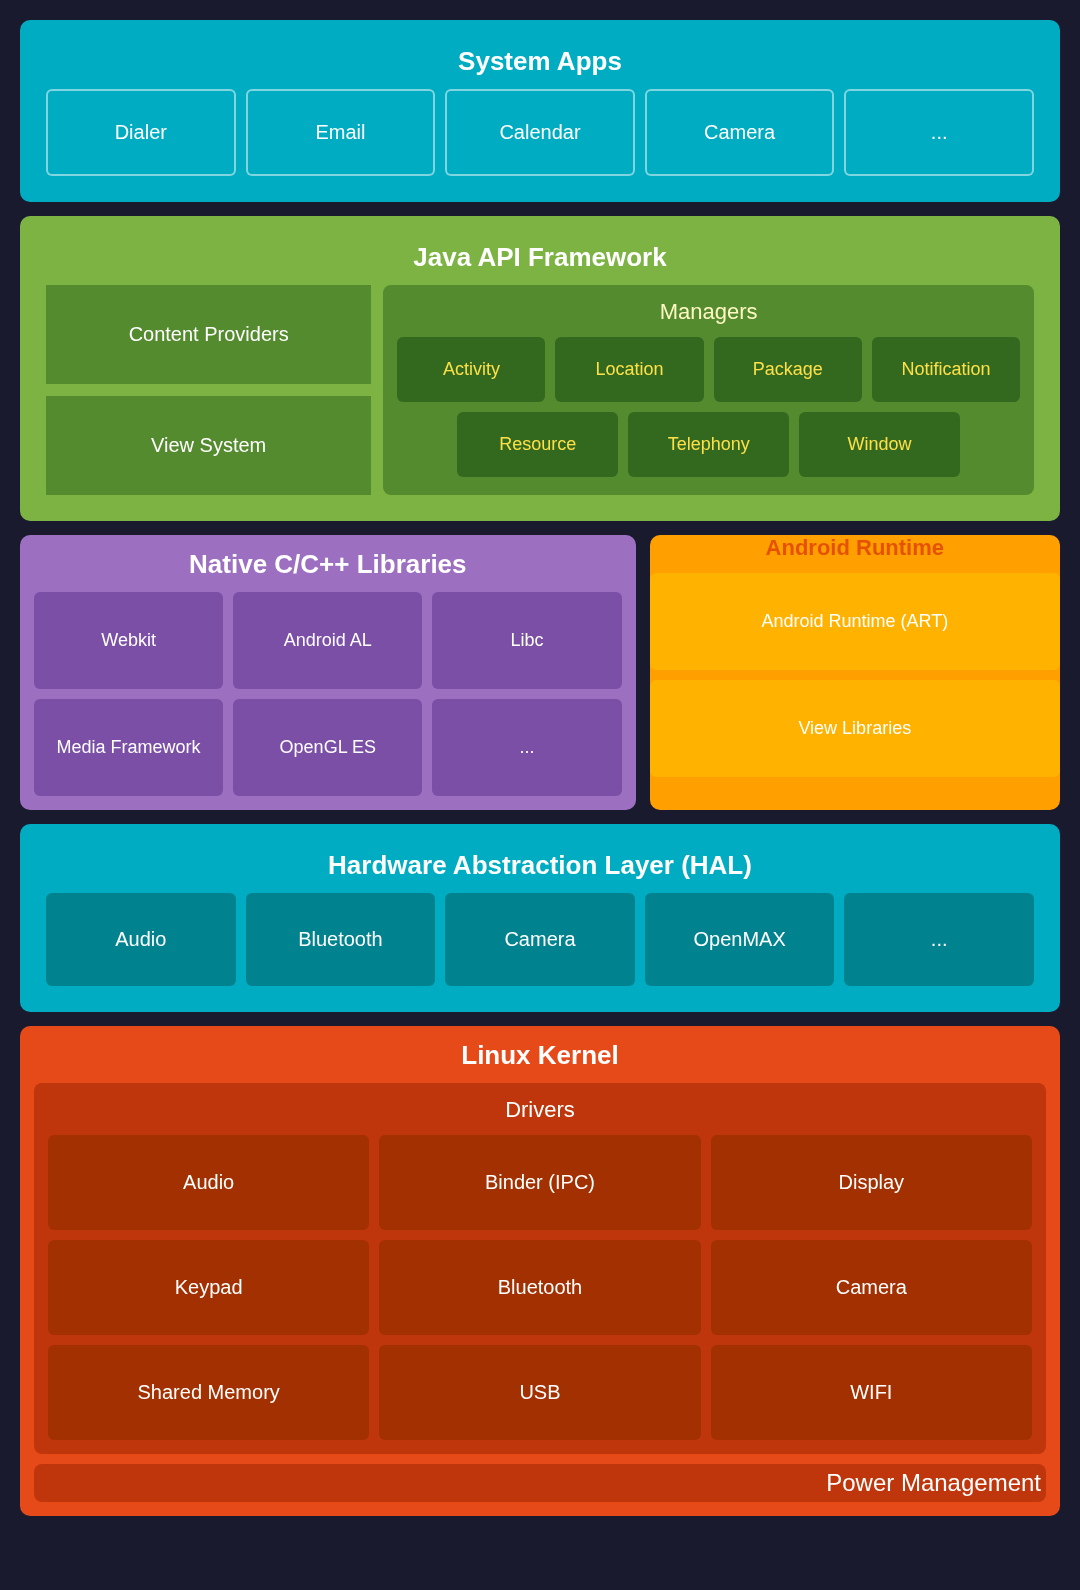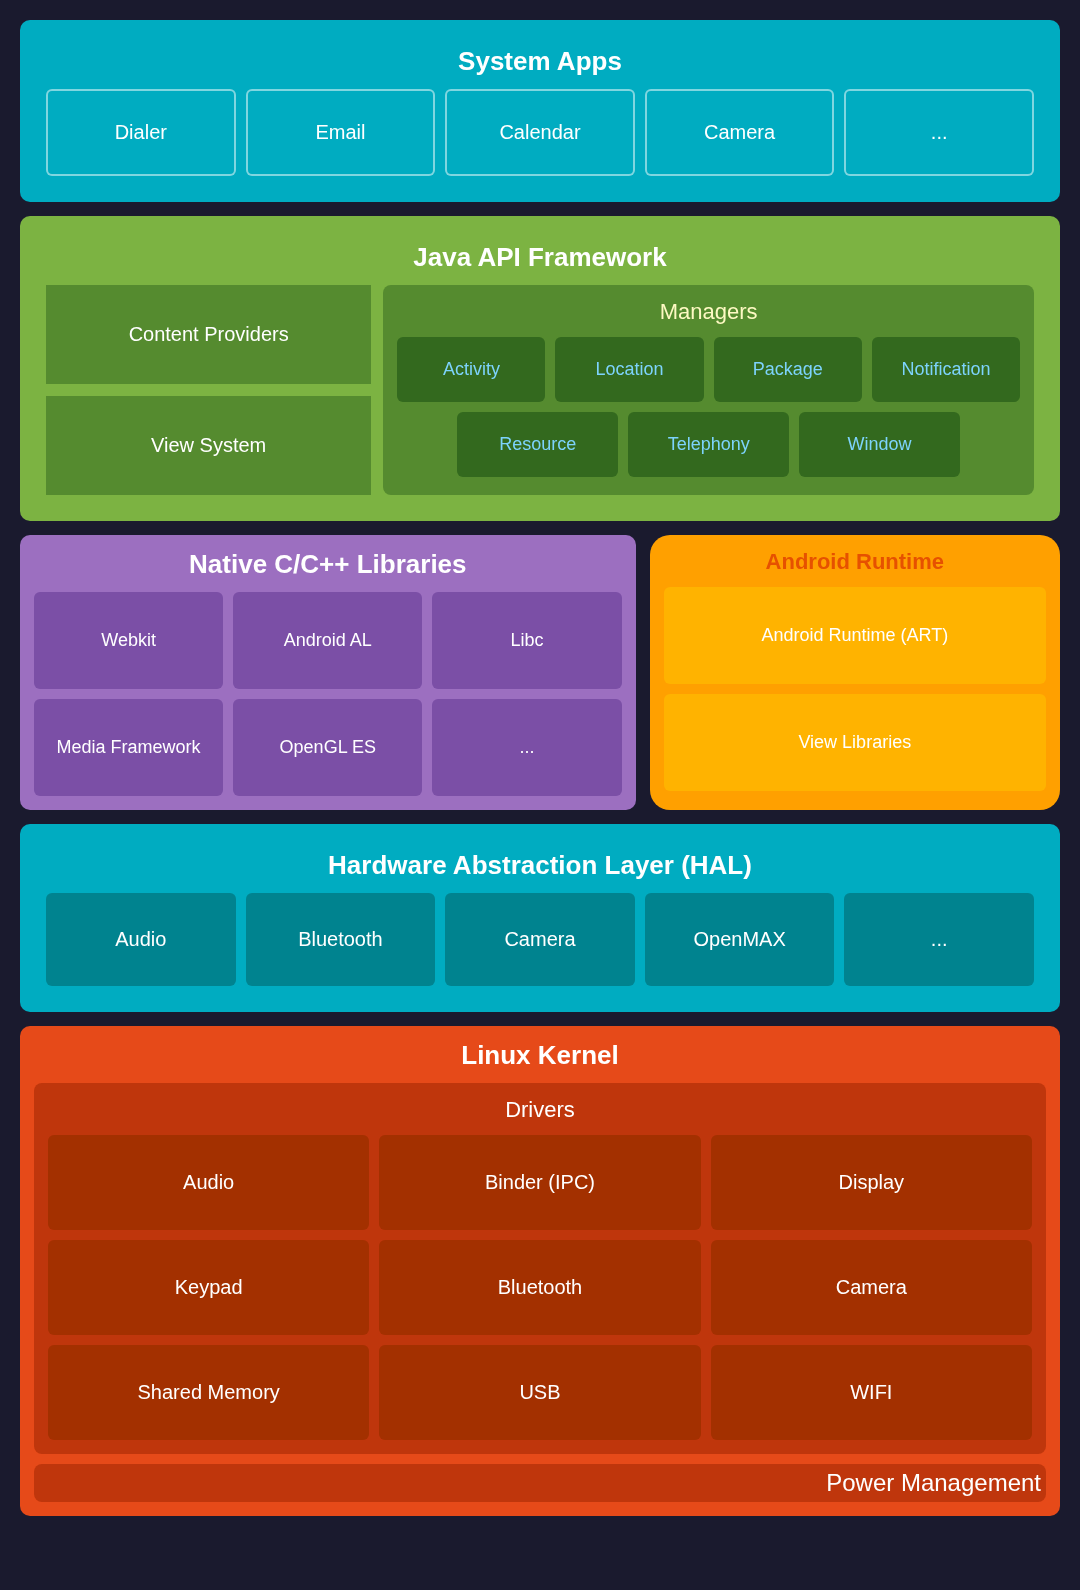--- a/index.html
+++ b/index.html
@@ -89,21 +89,21 @@
     .managers-grid2 {
       display: grid;
       grid-template-columns: repeat(3, 1fr);
       gap: 10px;
       padding: 0 60px;
     }
     .managers-grid .cell,
     .managers-grid2 .cell {
       background: #33691e;
       border-radius: 6px;
-      color: #7dd3fc;
+      color: #fde047;
       font-size: 18px;
       text-align: center;
       padding: 22px 8px;
     }
 
     
     .native-runtime {
       display: grid;
       grid-template-columns: 3fr 2fr;
       gap: 14px;
@@ -124,22 +124,21 @@
     .native-grid .cell {
       background: #7b4fa6;
       border-radius: 6px;
       color: #fff;
       font-size: 18px;
       text-align: center;
       padding: 38px 8px;
     }
     .android-runtime {
       background: #ffa000;
-      border-radius: 20px;
-      padding: 14px;
+      border-radius: 10px;
     }
     .android-runtime .layer-title {
       color: #e65100;
       font-size: 22px;
     }
     .android-runtime-cells {
       display: flex;
       flex-direction: column;
       gap: 10px;
     }

